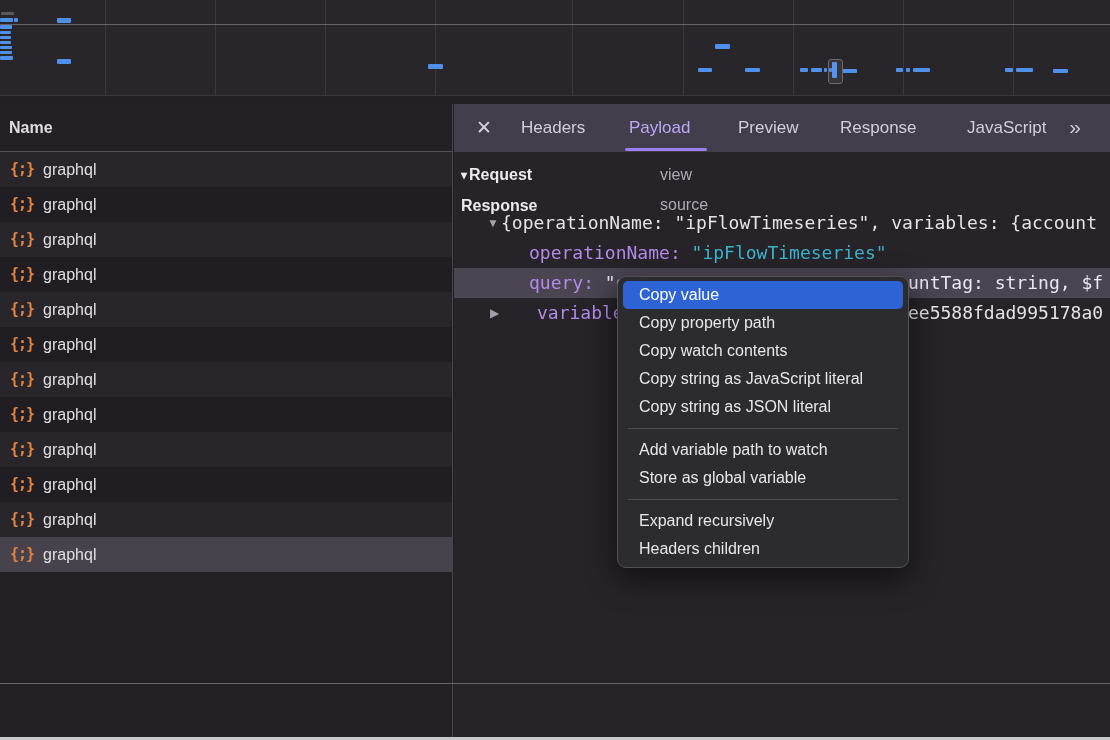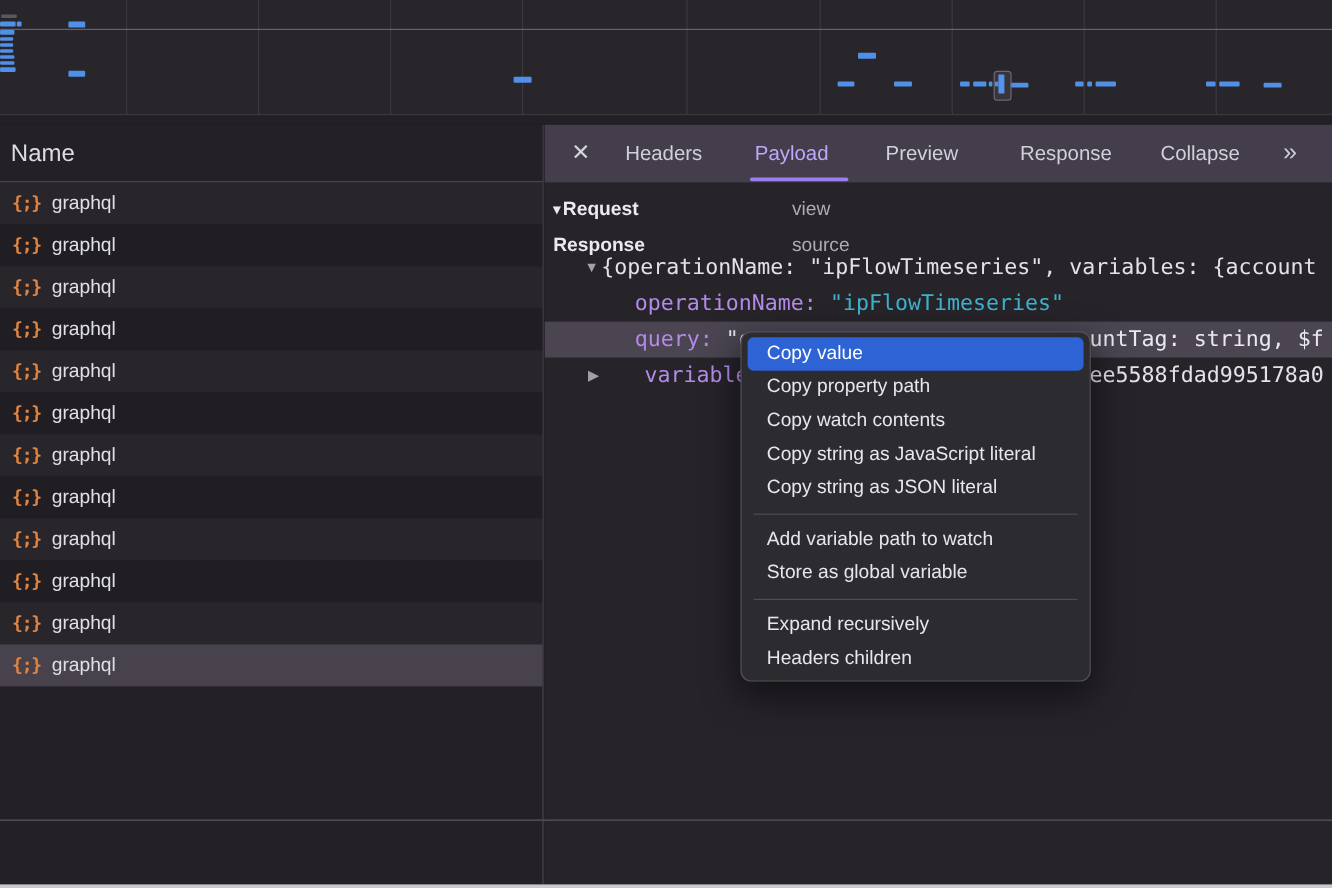--- a/index.html
+++ b/index.html
@@ -10,21 +10,21 @@
   #overview{position:absolute;left:0;top:0;width:1110px;height:103px;background:#29262b;border-bottom:1px solid #161419;}
   .ov-grid{position:absolute;top:0;width:1px;height:103px;background:#3b383f;}
   .ov-hline{position:absolute;left:0;width:1110px;height:1px;background:#7b787f;opacity:.75;}
   .ov-substrip{position:absolute;left:0;top:95px;width:1110px;height:8px;background:#222025;border-top:1px solid #3b383f;}
   .ov-bar{position:absolute;border-radius:1px;}
   .ov-marker-box{position:absolute;border:1.5px solid #6b6870;border-radius:3px;background:rgba(120,118,126,.18);}
   .ov-marker-bar{position:absolute;background:#5493ee;border-radius:1px;}
 
   
   #left-panel{position:absolute;left:0;top:104px;width:453px;height:579px;background:#232126;border-right:1px solid #47444b;box-sizing:border-box;}
-  #list-header{height:48px;line-height:48px;padding-left:9px;color:#dddce1;font-size:20px;font-weight:400;
+  #list-header{height:48px;line-height:48px;padding-left:9px;color:#dddce1;font-size:16px;font-weight:700;
                border-bottom:1px solid #55525a;box-sizing:border-box;background:#232126;}
   .req-row{height:35px;line-height:35px;display:flex;align-items:center;font-size:16px;color:#e0dfe3;cursor:default;}
   .req-row.odd{background:#29262b;}
   .req-row.even{background:#201e22;}
   .req-row.selected{background:#47424c;}
   .req-icon{font-family:"DejaVu Sans Mono",monospace;font-weight:bold;color:#e08543;font-size:15px;
             margin:0 9px 0 10px;letter-spacing:-1px;}
   
   #right-panel{position:absolute;left:454px;top:104px;width:656px;height:579px;background:#262329;}
   #tabbar{position:absolute;left:0;top:0;width:656px;height:48px;background:#443d4c;}
@@ -163,22 +163,22 @@
       </div>
   </div>
 
   <div id="right-panel">
     <div id="tabbar">
       <div id="close-btn">✕</div>
       <div id="tabs-holder">
           <div class="tab" style="left: 67px;">Headers</div>
           <div class="tab active" style="left: 175px;">Payload</div>
           <div class="tab" style="left: 284px;">Preview</div>
-          <div class="tab" style="left: 396px;">Response</div>
-          <div class="tab" style="left: 513px;">Collapse</div>
+          <div class="tab" style="left: 386px;">Response</div>
+          <div class="tab" style="left: 513px;">JavaScript</div>
         </div>
       <div id="tab-underline" style="left: 171px; width: 82px;"></div>
       <div id="overflow-btn">»</div>
     </div>
 
     <div id="payload-header">
       <span id="payload-title"><span class="tri">▾</span><span>Request Response</span></span>
       <span id="view-source">view source</span>
     </div>
 

